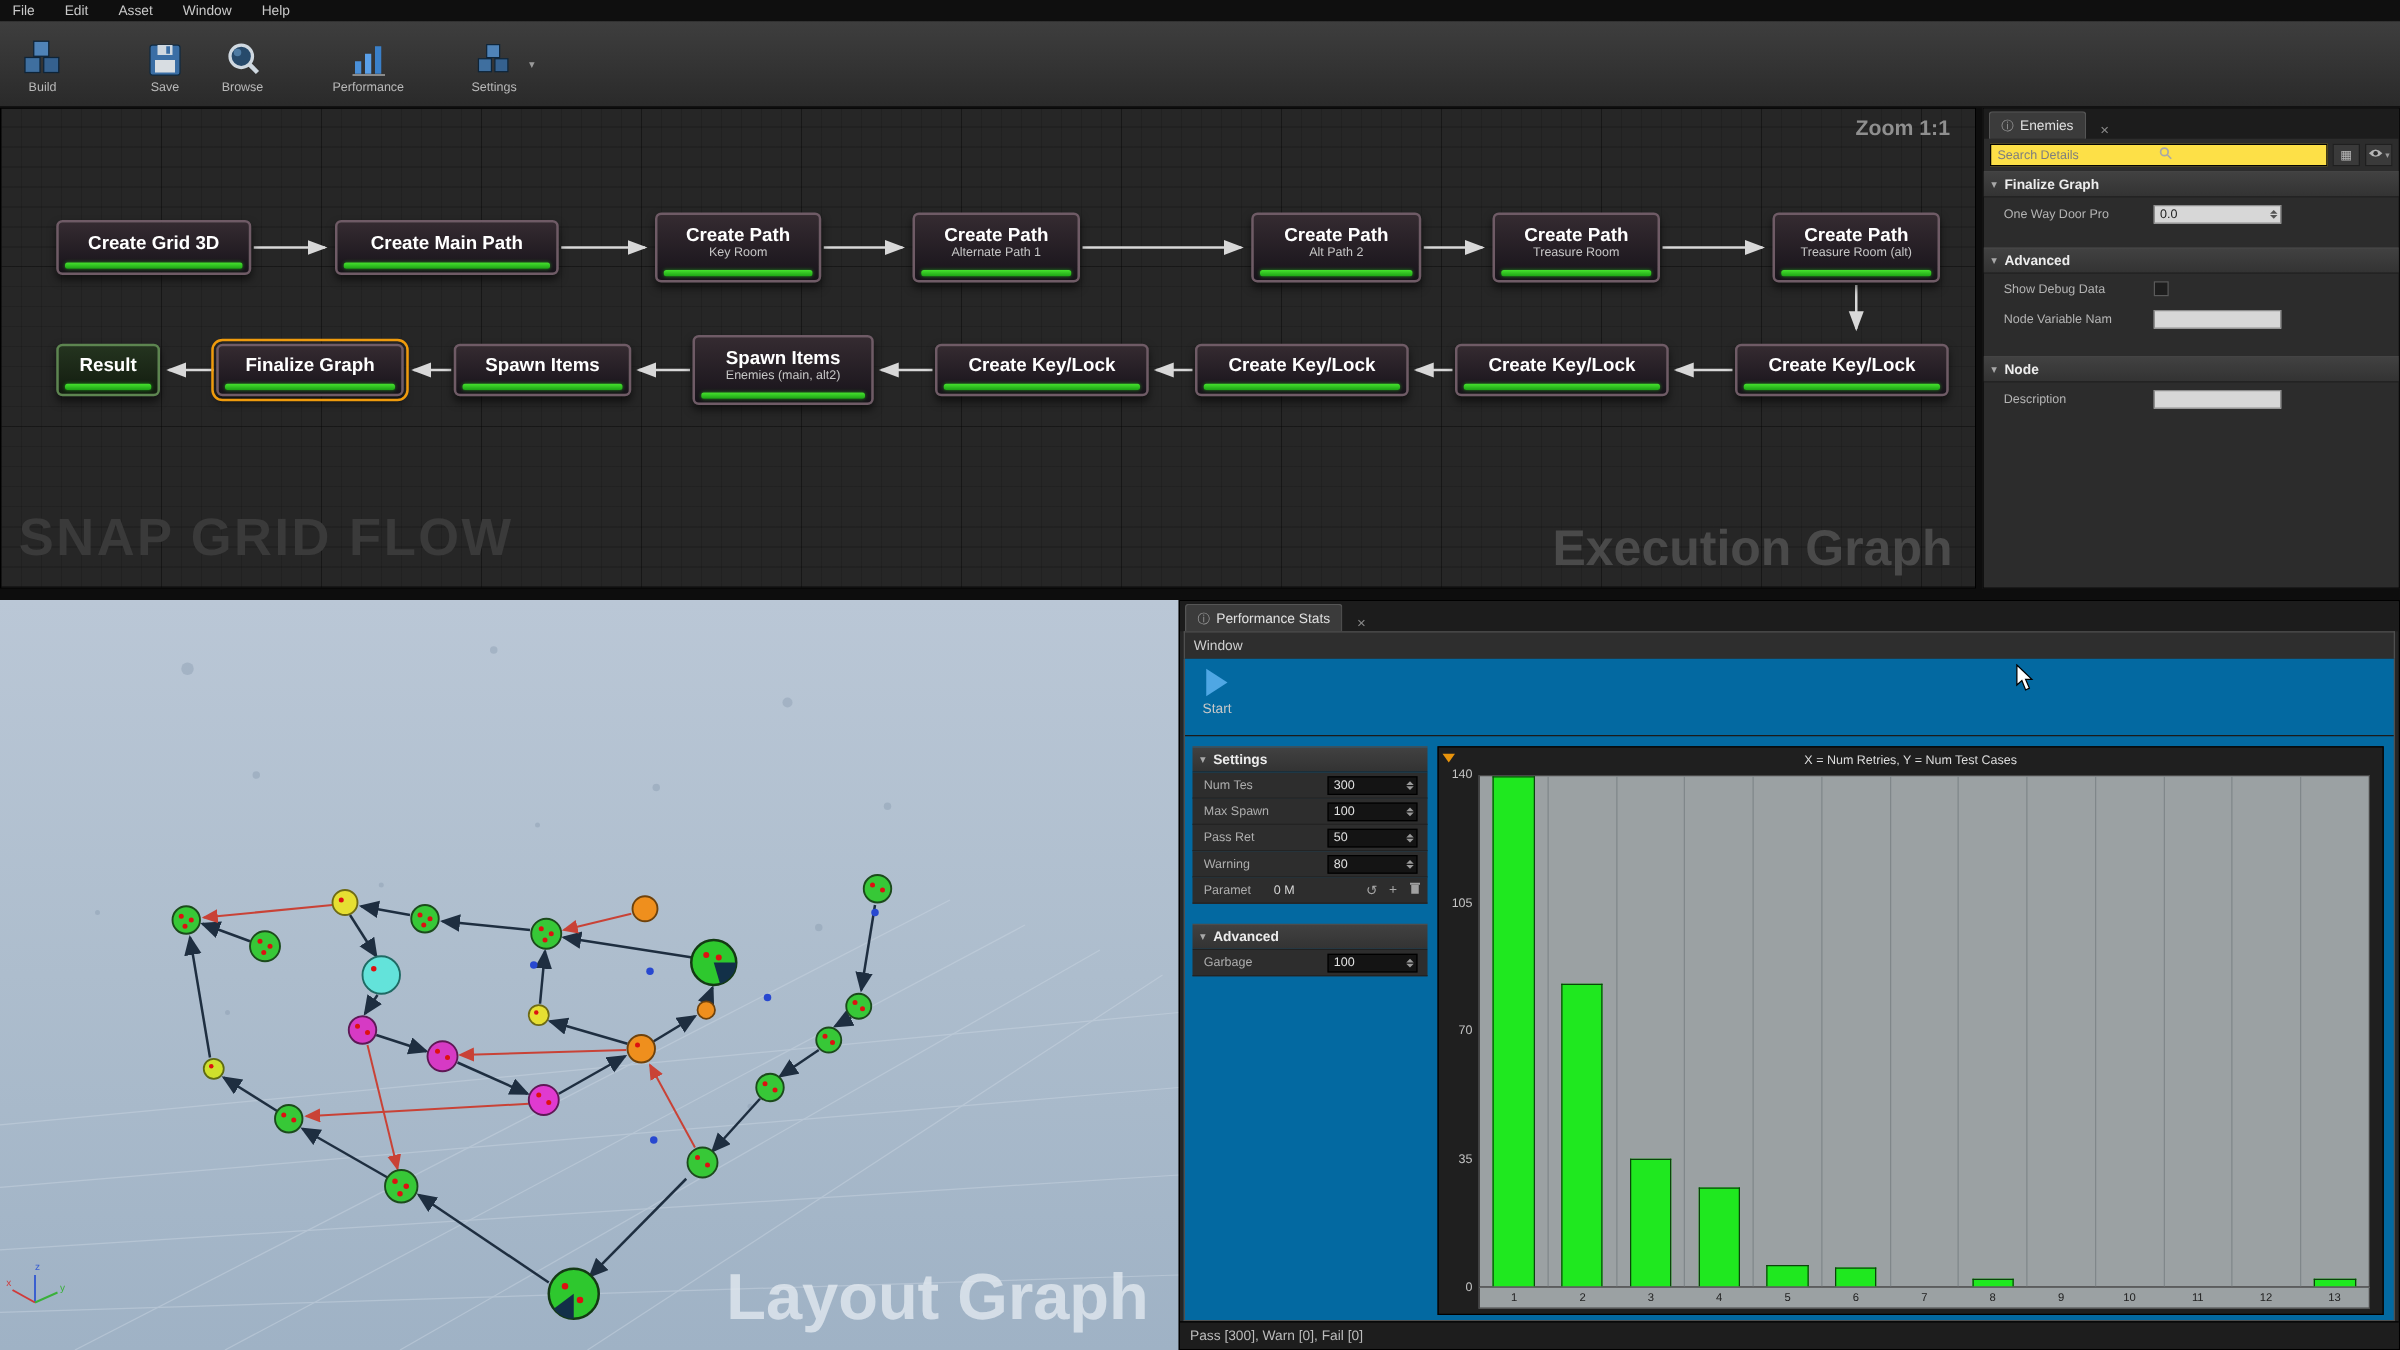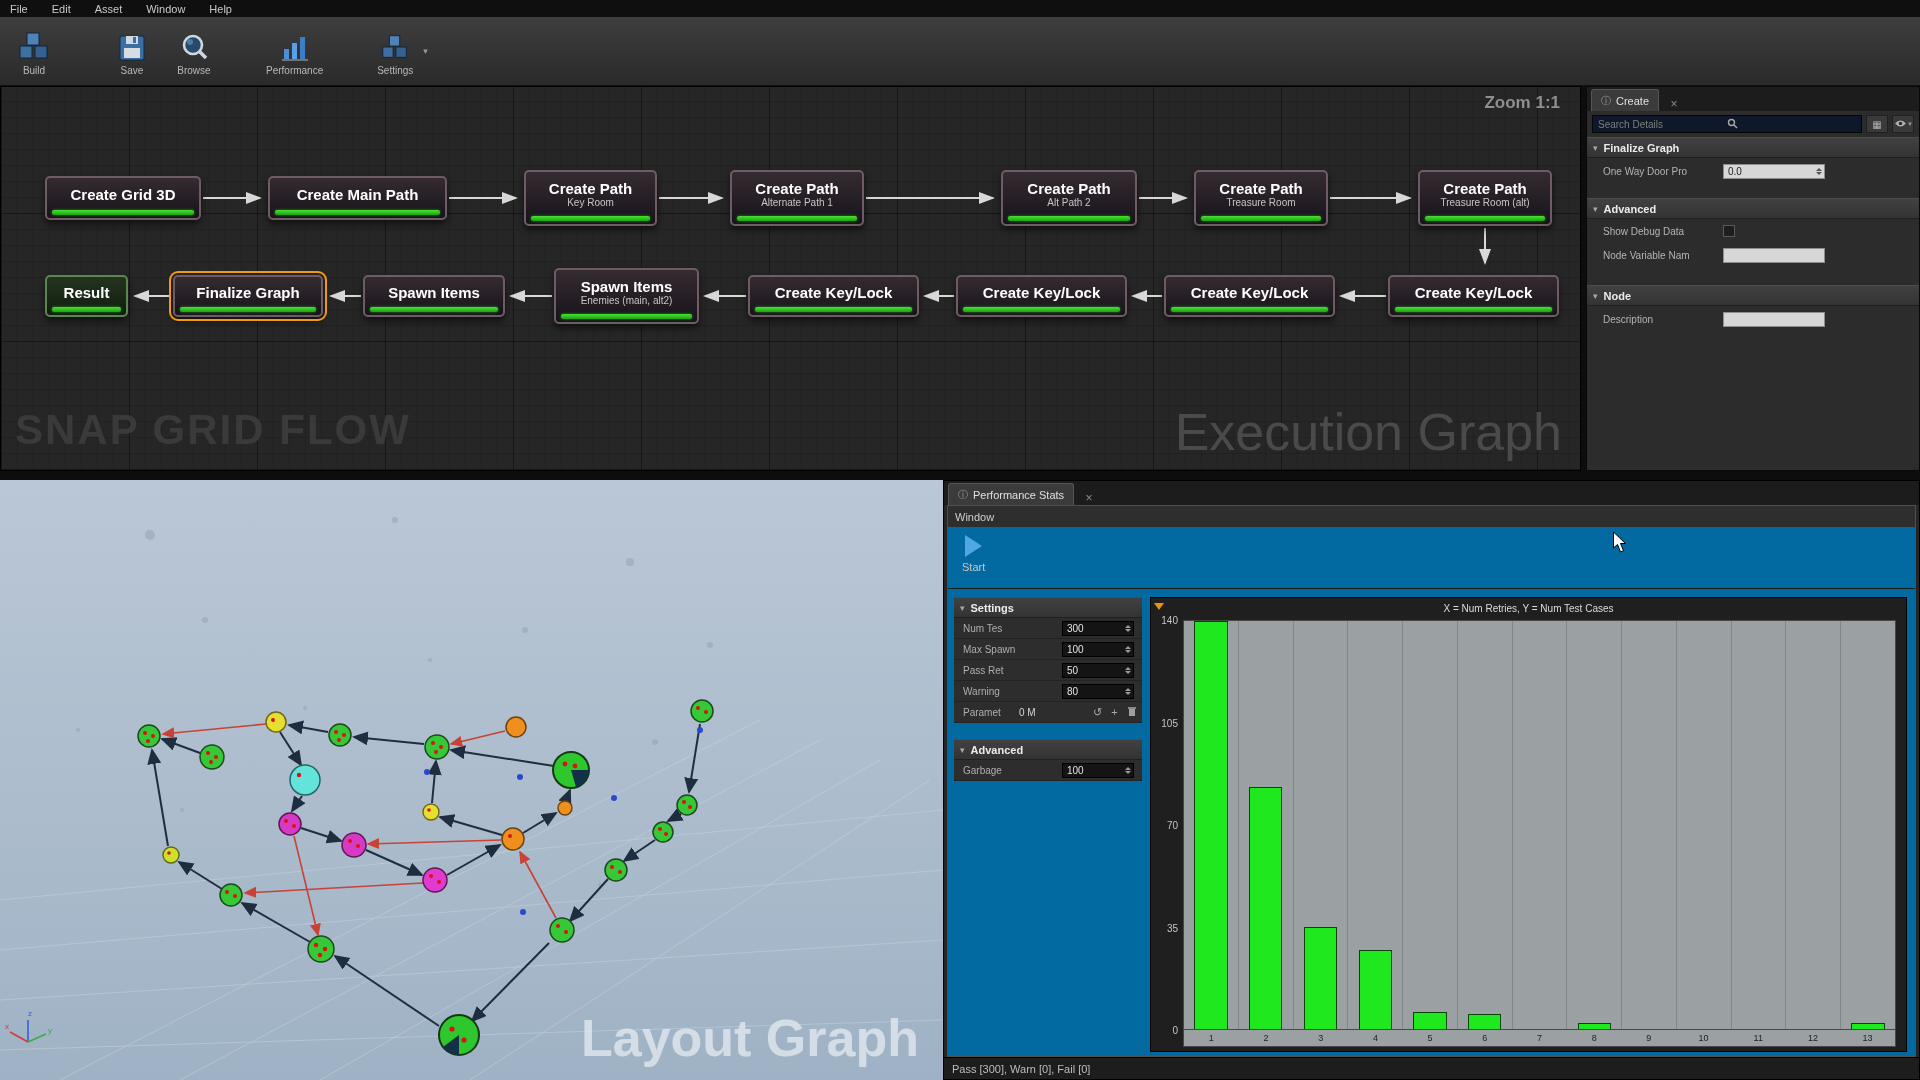--- a/index.html
+++ b/index.html
@@ -27,21 +27,21 @@
   .graph-panel { position:absolute; left:0; top:86px; width:1581px; height:385px;
     background-color:#262626; border:1px solid #000; overflow:hidden;
     background-image:
       repeating-linear-gradient(0deg, rgba(0,0,0,.30) 0 1px, transparent 1px 128px),
       repeating-linear-gradient(90deg, rgba(0,0,0,.30) 0 1px, transparent 1px 128px),
       repeating-linear-gradient(0deg, rgba(0,0,0,.13) 0 1px, transparent 1px 16px),
       repeating-linear-gradient(90deg, rgba(0,0,0,.13) 0 1px, transparent 1px 16px); }
   .zoom-label { position:absolute; right:20px; top:6px; font-size:17px; color:#8f8f8f; font-weight:bold; }
   .wm-left { position:absolute; left:14px; bottom:16px; font-size:42px; font-weight:bold;
     color:#3a3a3a; letter-spacing:2px; }
-  .wm-right { position:absolute; right:18px; bottom:8px; font-size:52px; font-weight:normal; color:#4a4a4a; }
+  .wm-right { position:absolute; right:18px; bottom:8px; font-size:40px; font-weight:bold; color:#4a4a4a; }
   .arrows-svg { position:absolute; left:0; top:0; width:1581px; height:385px; pointer-events:none; }
 
   .gnode { position:absolute; border:2px solid #6f5b66; border-radius:5px;
     background:linear-gradient(#352b31,#17131a); box-shadow:0 4px 7px rgba(0,0,0,.55);
     display:flex; flex-direction:column; align-items:center; justify-content:center;
     padding:2px 8px 9px 8px; text-align:center; }
   .gnode-title { color:#ffffff; font-size:15px; font-weight:bold; line-height:17px; white-space:nowrap; }
   .gnode-sub { color:#c6c6c6; font-size:10px; line-height:12px; white-space:nowrap; }
   .gnode-bar { position:absolute; left:5px; right:5px; bottom:3px; height:5px; border-radius:2px;
     background:linear-gradient(#46e22e,#1da315); box-shadow:0 0 3px rgba(40,220,30,.6); }
@@ -51,21 +51,21 @@
   
   .details { position:absolute; left:1586px; top:86px; width:334px; height:385px;
     background:#2c2c2c; border:1px solid #090909; }
   .tabstrip { height:24px; background:#1c1c1c; display:flex; align-items:flex-end; padding:0 4px; }
   .tab { height:22px; background:#3b3b3b; border:1px solid #555; border-bottom:none;
     border-radius:3px 3px 0 0; display:flex; align-items:center; gap:5px; padding:0 9px;
     font-size:11px; color:#e0e0e0; }
   .tab .i-info { color:#9a9a9a; font-size:10px; }
   .tab-close { margin-left:8px; color:#8a8a8a; font-size:12px; width:14px; text-align:center; }
   .search-row { display:flex; align-items:center; gap:4px; padding:4px 5px; }
-  .search-input { flex:1; height:18px; background:#0f172a; border:1px solid #050505;
+  .search-input { flex:1; height:18px; background:#fde047; border:1px solid #050505;
     color:#7e7e7e; font-size:10px; display:flex; align-items:center; padding:0 5px; }
   .search-input span { flex:1; }
   .icon-btn { width:22px; height:18px; background:#3a3a3a; border:1px solid #1f1f1f;
     display:flex; align-items:center; justify-content:center; color:#b5b5b5; font-size:10px; gap:1px; }
   .sec-header { height:21px; background:linear-gradient(#414141,#333333);
     border-top:1px solid #4c4c4c; border-bottom:1px solid #202020;
     display:flex; align-items:center; gap:6px; padding-left:6px;
     color:#ececec; font-size:11px; font-weight:bold; }
   .sec-header .carat { color:#a8a8a8; font-size:9px; }
   .prop-row { height:26px; display:flex; align-items:center; padding-left:16px;
@@ -308,21 +308,21 @@
 
   <div class="zoom-label">Zoom 1:1</div>
   <div class="wm-left">SNAP GRID FLOW</div>
   <div class="wm-right">Execution Graph</div>
 </div>
 
 <div class="details">
   <div class="tabstrip">
     <div class="tab">
       <span class="i-info">ⓘ</span>
-      <span>Create</span>
+      <span>Enemies</span>
     </div>
     <span class="tab-close">×</span>
   </div>
   <div class="search-row">
     <div class="search-input">
       <span>Search Details</span>
       <span>
         <svg width="11" height="11" viewBox="0 0 11 11">
             <circle cx="4.5" cy="4.5" r="3" fill="none" stroke="#a8a8a8" stroke-width="1.4"></circle>
             <line x1="7" y1="7" x2="10" y2="10" stroke="#a8a8a8" stroke-width="1.4"></line>

